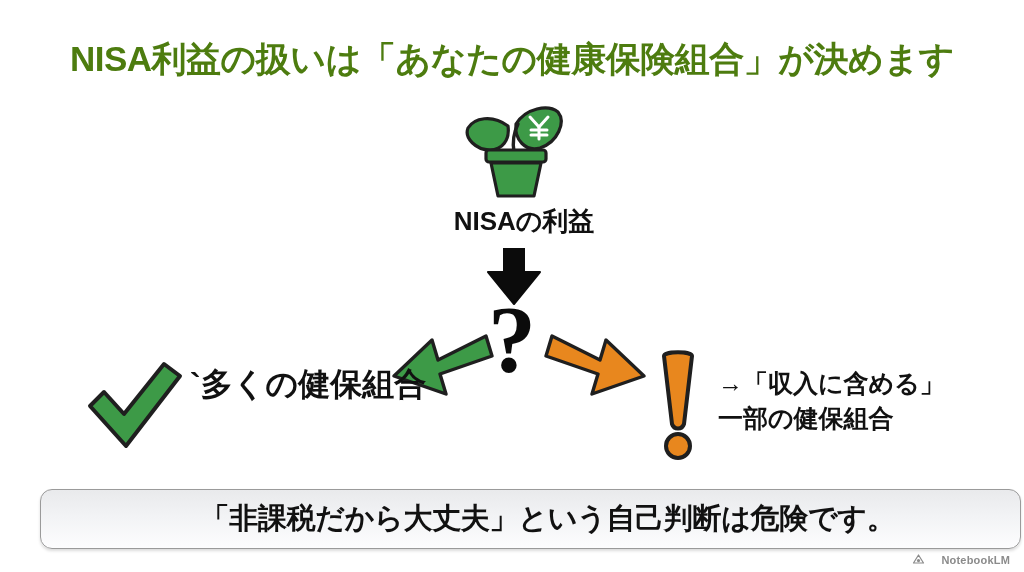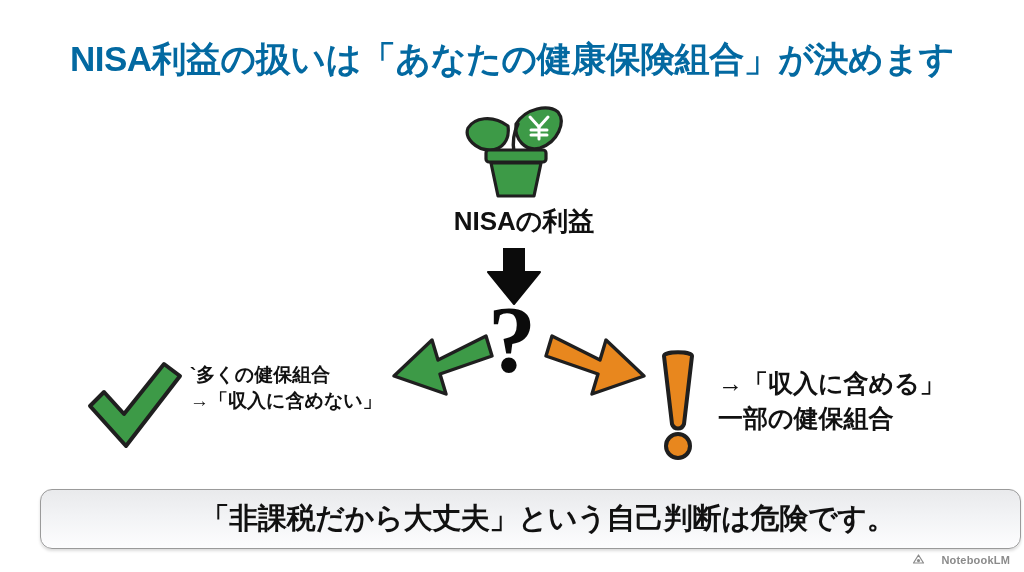--- a/index.html
+++ b/index.html
@@ -21,21 +21,21 @@
 
   
   #title {
     position: absolute;
     left: 0;
     top: 36px;
     width: 1024px;
     text-align: center;
     font-size: 35px;
     font-weight: bold;
-    color: #0369a1;
+    color: #4d7c0f;
     letter-spacing: -0.5px;
     white-space: nowrap;
   }
 
   
   #plant-wrap {
     position: absolute;
     left: 446px;
     top: 98px;
     width: 140px;
@@ -95,21 +95,21 @@
     left: 82px;
     top: 352px;
     width: 104px;
     height: 104px;
   }
   #left-text {
     position: absolute;
     left: 190px;
     top: 362px;
     width: 250px;
-    font-size: 19px;
+    font-size: 32px;
     font-weight: bold;
     color: #111111;
     line-height: 1.38;
     white-space: nowrap;
   }
 
   
   #excl-mark {
     position: absolute;
     left: 648px;
@@ -222,21 +222,20 @@
   </div>
 
   <div id="check-mark">
     <svg width="104" height="104" viewBox="0 0 104 104" aria-hidden="true">
       <path d="M8 54 L22 40 L42 62 L82 12 L98 24 L44 94 Z" fill="#3d9a47" stroke="#1f1f1f" stroke-width="4" stroke-linejoin="round"></path>
     </svg>
   </div>
 
   <div id="left-text">
     <div>`多くの健保組合</div>
-    <div>→「収入に含めない」</div>
   </div>
 
   <div id="excl-mark">
     <svg width="60" height="112" viewBox="0 0 60 112" aria-hidden="true">
       <path d="M16 8 C16 3 44 3 44 8 L36 76 C34 82 26 82 24 76 Z" fill="#e8871e" stroke="#1f1f1f" stroke-width="4" stroke-linejoin="round"></path>
       <circle cx="30" cy="98" r="12" fill="#e8871e" stroke="#1f1f1f" stroke-width="4"></circle>
     </svg>
   </div>
 
   <div id="right-text">

